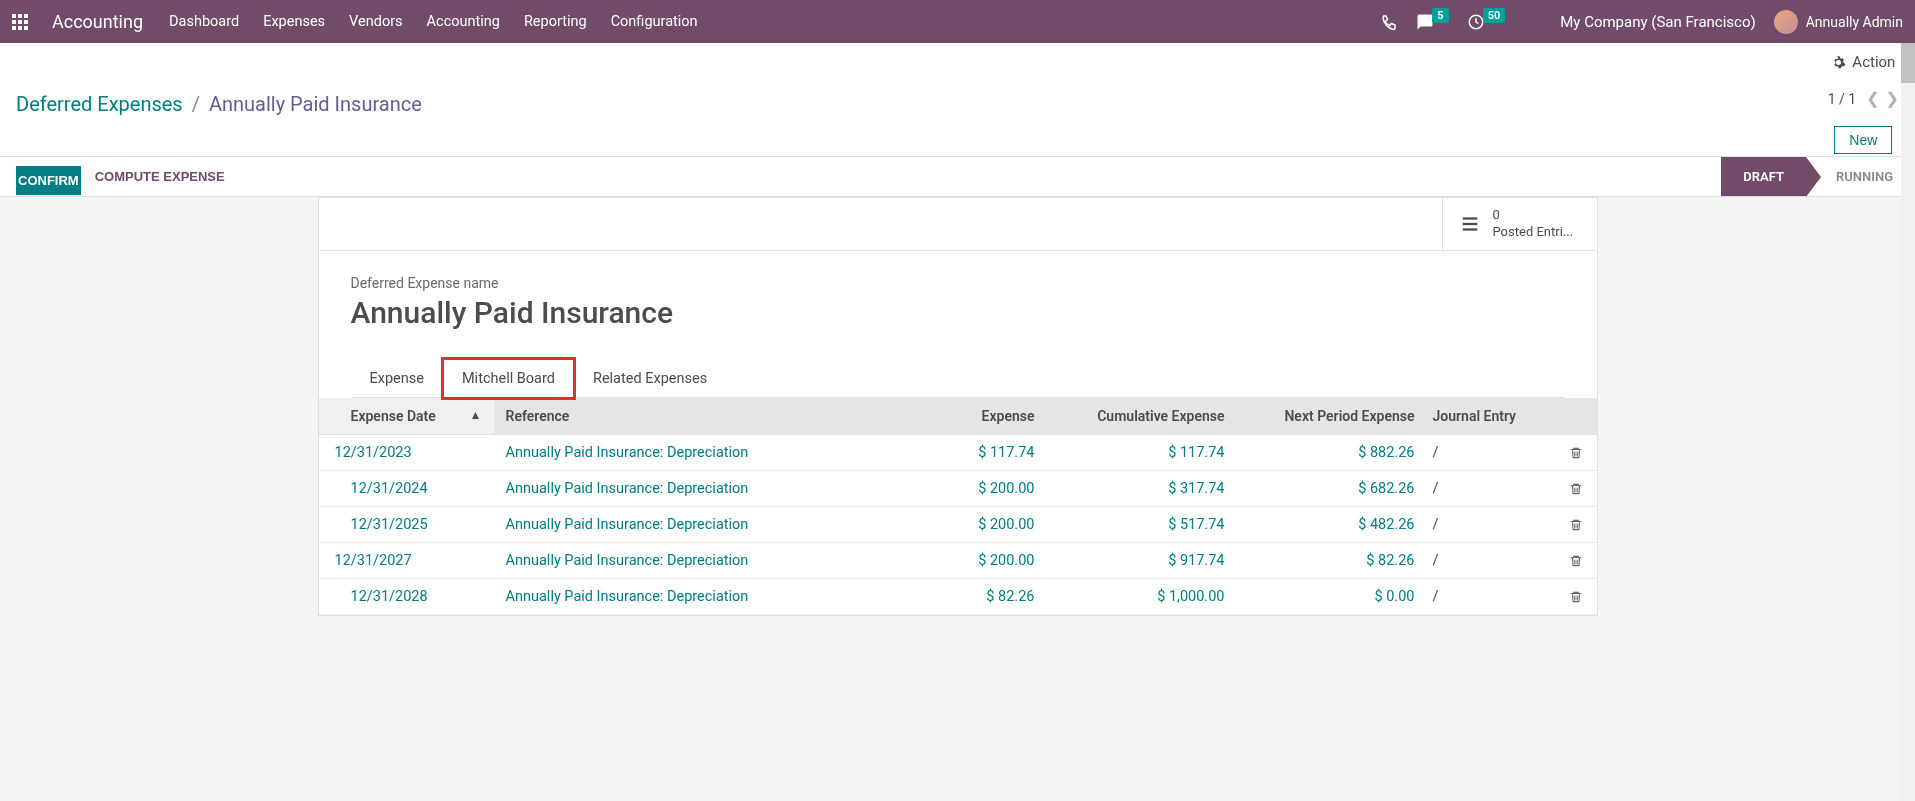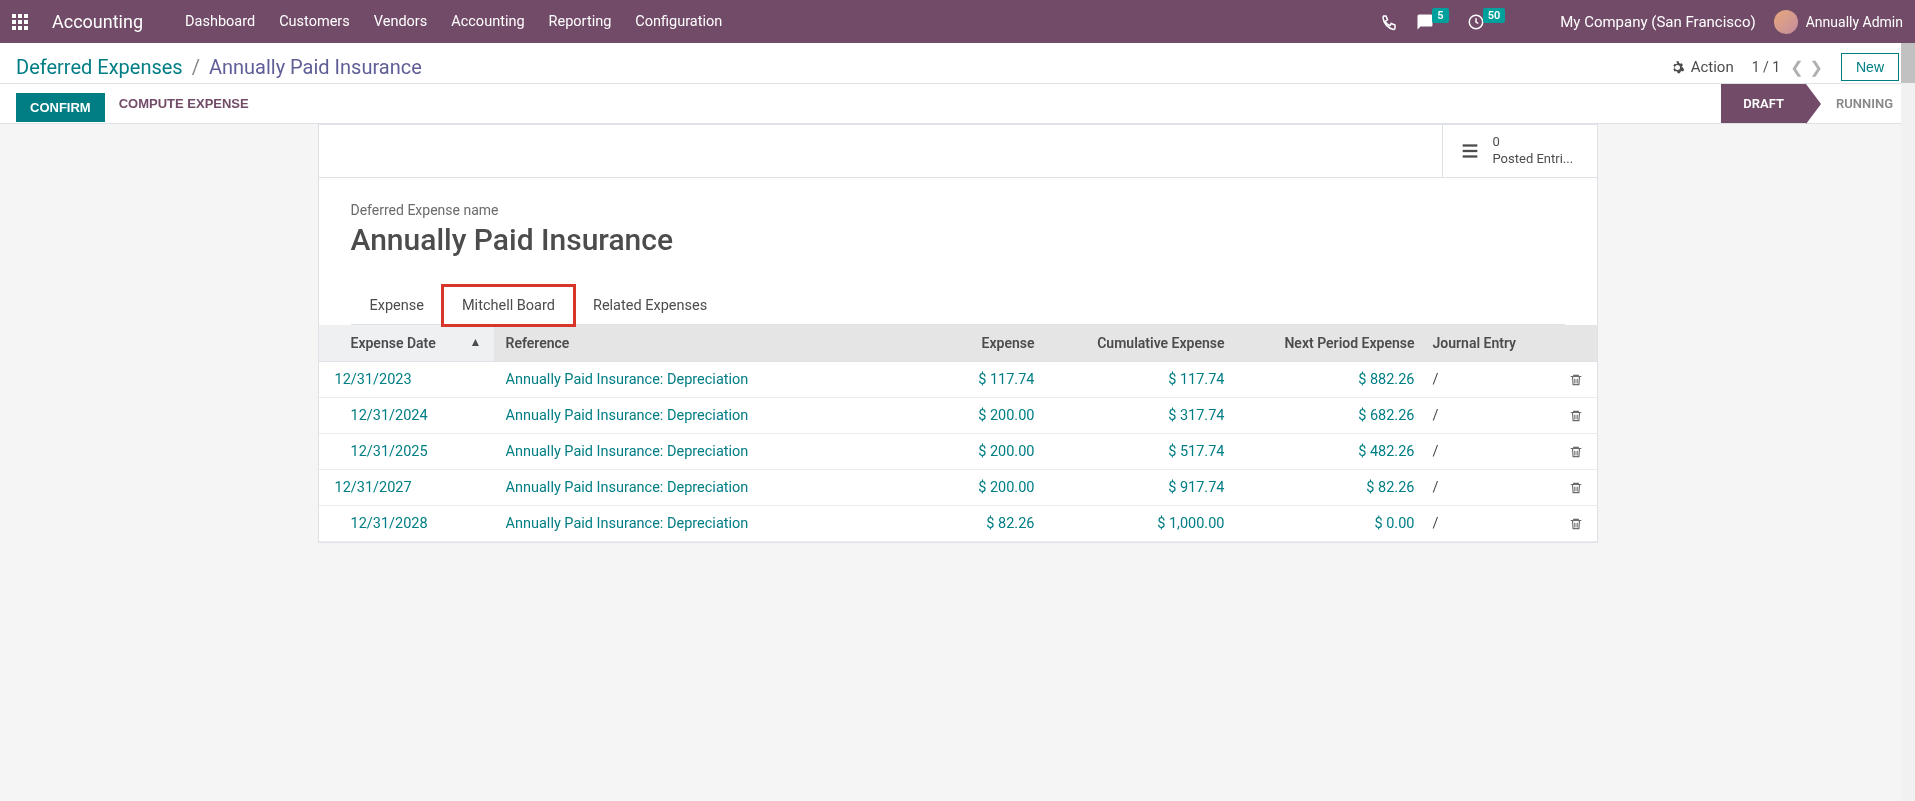--- a/index.html
+++ b/index.html
@@ -11,47 +11,47 @@
   color: #fff;
   height: 43px;
   display: flex;
   align-items: center;
   padding: 0 12px;
 }
 .nav-left { display: flex; align-items: center; gap: 20px; }
 .apps-icon { width: 16px; height: 16px; display: grid; grid-template-columns: repeat(3, 4px); grid-template-rows: repeat(3, 4px); gap: 2px; cursor: pointer; }
 .apps-icon span { background: #fff; width: 4px; height: 4px; }
 .app-title { font-size: 18px; color: #fff; margin-left: 4px; }
-.nav-menu { display: flex; gap: 24px; margin-left: 22px; justify-content: flex-end; }
+.nav-menu { display: flex; gap: 24px; margin-left: 6px; justify-content: flex-end; }
 .nav-menu a { color: #fff; text-decoration: none; font-size: 14.5px; cursor: pointer; }
 .nav-right { margin-left: auto; display: flex; align-items: center; gap: 18px; }
 .nav-icon { color: #fff; cursor: pointer; position: relative; display: flex; align-items: center; }
 .badge { background: #00a09d; color: #fff; font-size: 11px; font-weight: 600; padding: 1px 5px; border-radius: 2px; position: relative; top: -6px; margin-left: -2px; }
 .company-name { color: #fff; font-size: 15px; cursor: pointer; margin-left: 37px; }
 .user-block { display: flex; align-items: center; gap: 8px; cursor: pointer; }
 .avatar { width: 24px; height: 24px; border-radius: 50%; background: linear-gradient(135deg, #e8a87c, #c38d9e); display: inline-block; }
 
 
 .control-panel { background: #fff; border-bottom: 1px solid #dee2e6; padding: 10px 16px 0 16px; }
 .cp-top { display: flex; align-items: center; justify-content: space-between; margin-bottom: 2px; }
 .breadcrumbs { font-size: 20px; color: #5f5e97; }
 .breadcrumbs .crumb-link { color: #017e84; cursor: pointer; }
 .breadcrumbs .sep { color: #888; margin: 0 4px; }
 .breadcrumbs .current { color: #5f5e97; }
-.cp-actions { display: flex; align-items: center; gap: 18px; }
+.cp-actions { display: flex; align-items: center; gap: 18px; flex-direction: column; }
 .action-btn { color: #4c4c4c; cursor: pointer; display: flex; align-items: center; gap: 6px; font-size: 15px; }
 .pager { display: flex; align-items: center; gap: 10px; color: #4c4c4c; font-size: 14px; }
 .pager-arrows { display: flex; gap: 6px; color: #b0b0b0; }
 .pager-arrows span { cursor: pointer; font-size: 16px; }
 .new-btn { border: 1px solid #017e84; color: #017e84; background: #fff; padding: 5px 14px; cursor: pointer; font-size: 14px; }
 
 
 .status-bar { display: flex; align-items: center; background: #fff; border-bottom: 1px solid #dee2e6; height: 40px; }
 .status-left { display: flex; align-items: center; gap: 14px; padding-left: 16px; }
-.btn-confirm { background: #017e84; color: #fff; border: none; padding: 7px 14px; font-weight: 600; cursor: pointer; font-size: 13px; margin-top: 8px; }
+.btn-confirm { background: #017e84; color: #fff; border: none; padding: 7px 2px; font-weight: 600; cursor: pointer; font-size: 13px; margin-top: 8px; }
 .btn-compute { background: #fff; color: #714b67; border: none; padding: 7px 0; font-weight: 600; cursor: pointer; font-size: 13px; }
 .status-right { margin-left: auto; display: flex; align-items: stretch; height: 100%; }
 .status-stage { padding: 0 22px; display: flex; align-items: center; font-weight: 600; font-size: 13px; position: relative; }
 .status-stage.active { background: #714b67; color: #fff; }
 .status-stage.active::after {
   content: "";
   position: absolute;
   right: -15px;
   top: 0;
   border-top: 20px solid transparent;
@@ -115,21 +115,21 @@
         <span></span>
         <span></span>
         <span></span>
         <span></span>
         <span></span>
         <span></span>
     </div>
     <span class="app-title">Accounting</span>
     <div class="nav-menu">
       <a>Dashboard</a>
-      <a>Customers</a>
+      <a>Expenses</a>
       <a>Vendors</a>
       <a>Accounting</a>
       <a>Reporting</a>
       <a>Configuration</a>
     </div>
   </div>
   <div class="nav-right">
     <span class="nav-icon">
       <svg width="18" height="18" viewBox="0 0 24 24" fill="none" stroke="#fff" stroke-width="2">
           <path d="M4 4h4l2 5-3 2a11 11 0 006 6l2-3 5 2v4a2 2 0 01-2 2A18 18 0 014 6a2 2 0 012-2z"></path>

